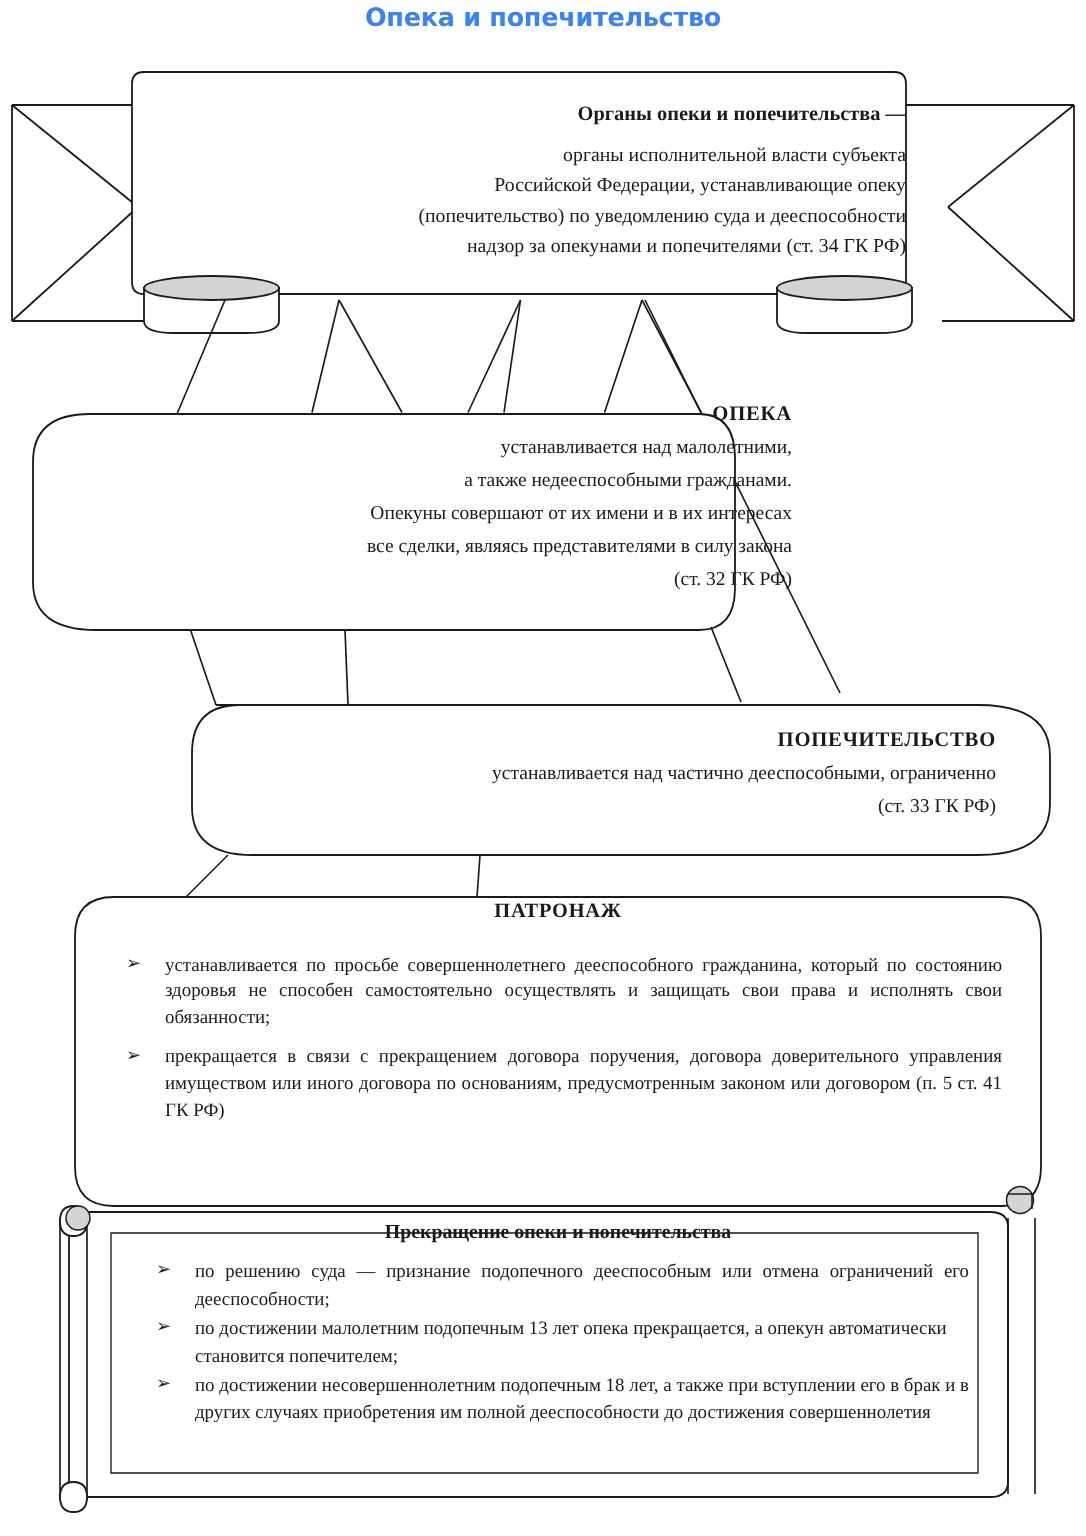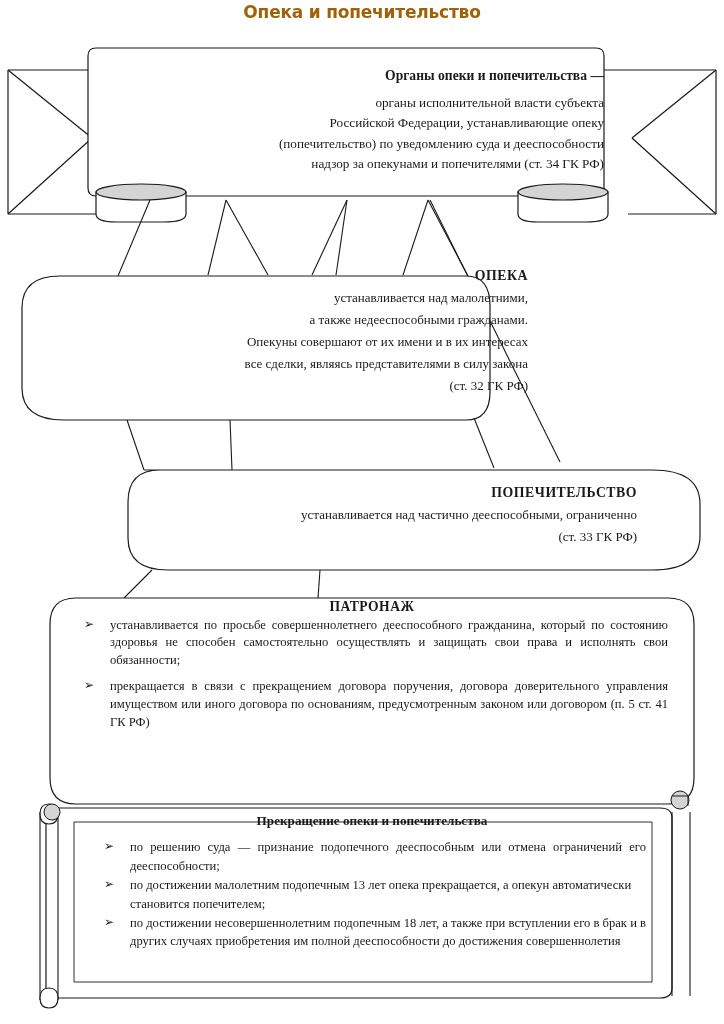--- a/index.html
+++ b/index.html
@@ -23,21 +23,21 @@
   #title {
     position: absolute;
     left: 0;
     top: 2px;
     width: 724px;
     text-align: center;
     font-family: "DejaVu Sans", "Liberation Sans", sans-serif;
     font-weight: 700;
     font-size: 17px;
     letter-spacing: -0.2px;
-    color: #a16207;
+    color: #3b82f6;
   }
   
   #art {
     position: absolute;
     left: 0;
     top: 0;
     width: 724px;
     height: 1024px;
   }
   
@@ -69,21 +69,21 @@
     line-height: 22px;
   }
   #opeka-text .head {
     font-weight: 700;
     font-size: 13.8px;
     letter-spacing: 0.5px;
   }
 
   
   #popech-text {
-    left: 137px;
+    left: 164px;
     top: 482px;
     width: 500px;
     font-size: 13px;
     line-height: 22px;
   }
   #popech-text .head {
     font-weight: 700;
     font-size: 13.8px;
     letter-spacing: 0.5px;
   }
@@ -95,21 +95,21 @@
     width: 592px;
     font-size: 12.6px;
     line-height: 17.6px;
   }
   #patronazh-block .head {
     font-weight: 700;
     font-size: 13.6px;
     letter-spacing: 0.5px;
     text-align: center;
     display: block;
-    margin-bottom: 1px;
+    margin-bottom: 19px;
   }
 
   
   #scroll-block {
     left: 98px;
     top: 812px;
     width: 548px;
     font-size: 12.6px;
     line-height: 18.4px;
   }

